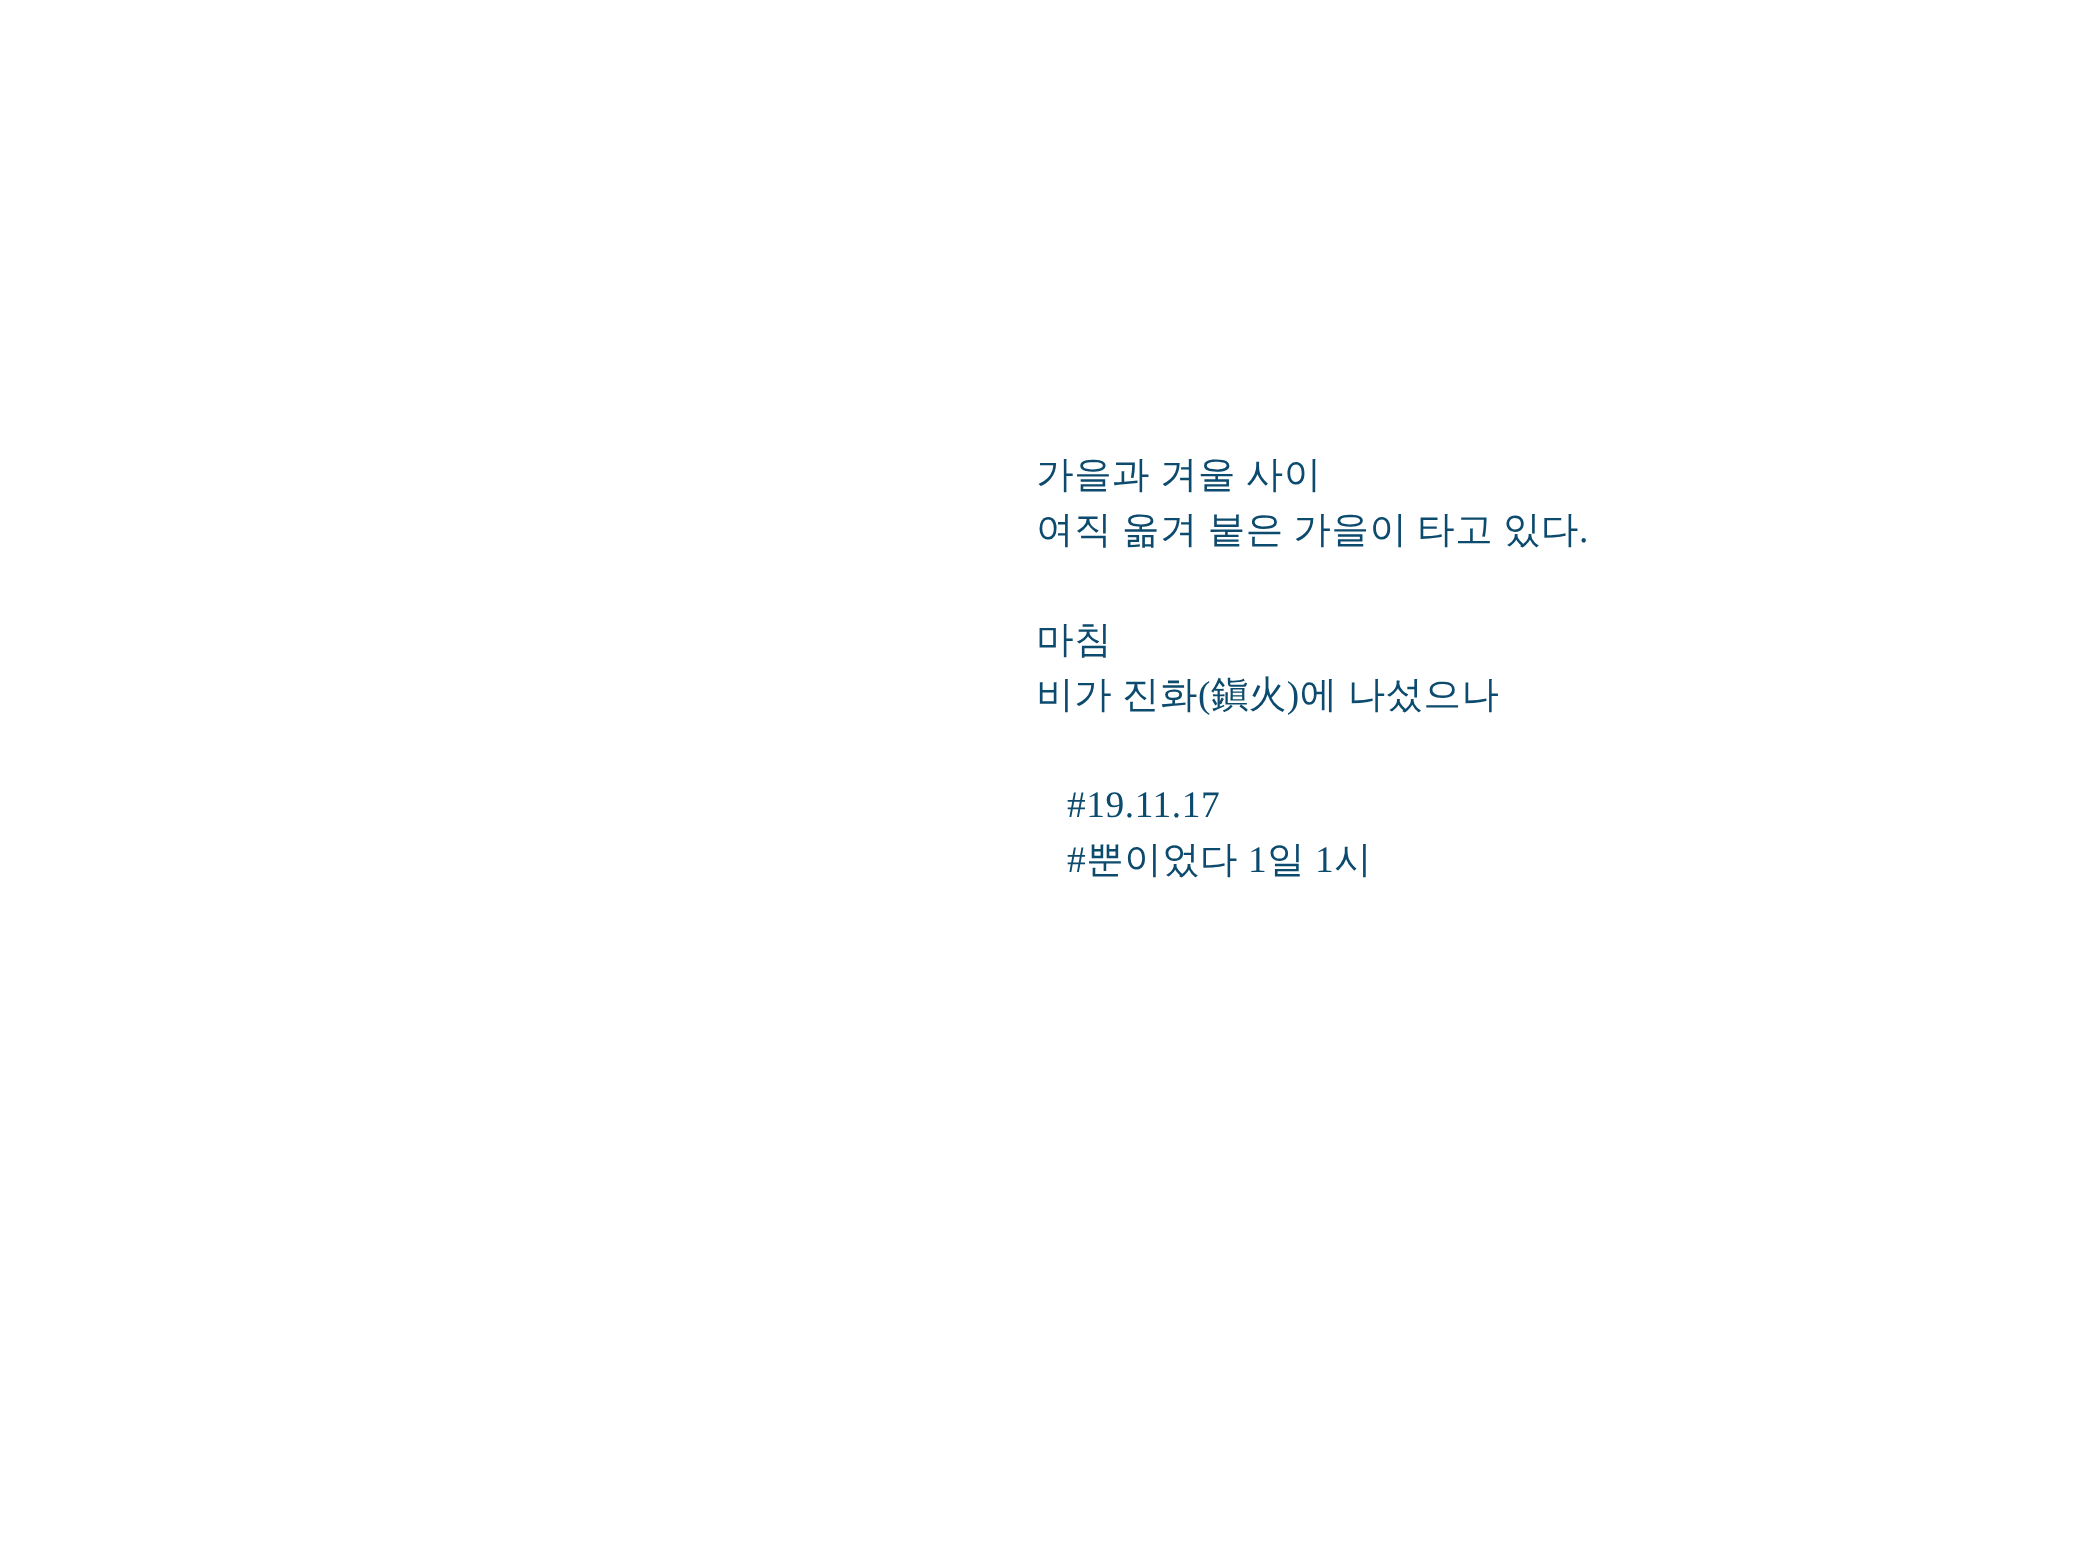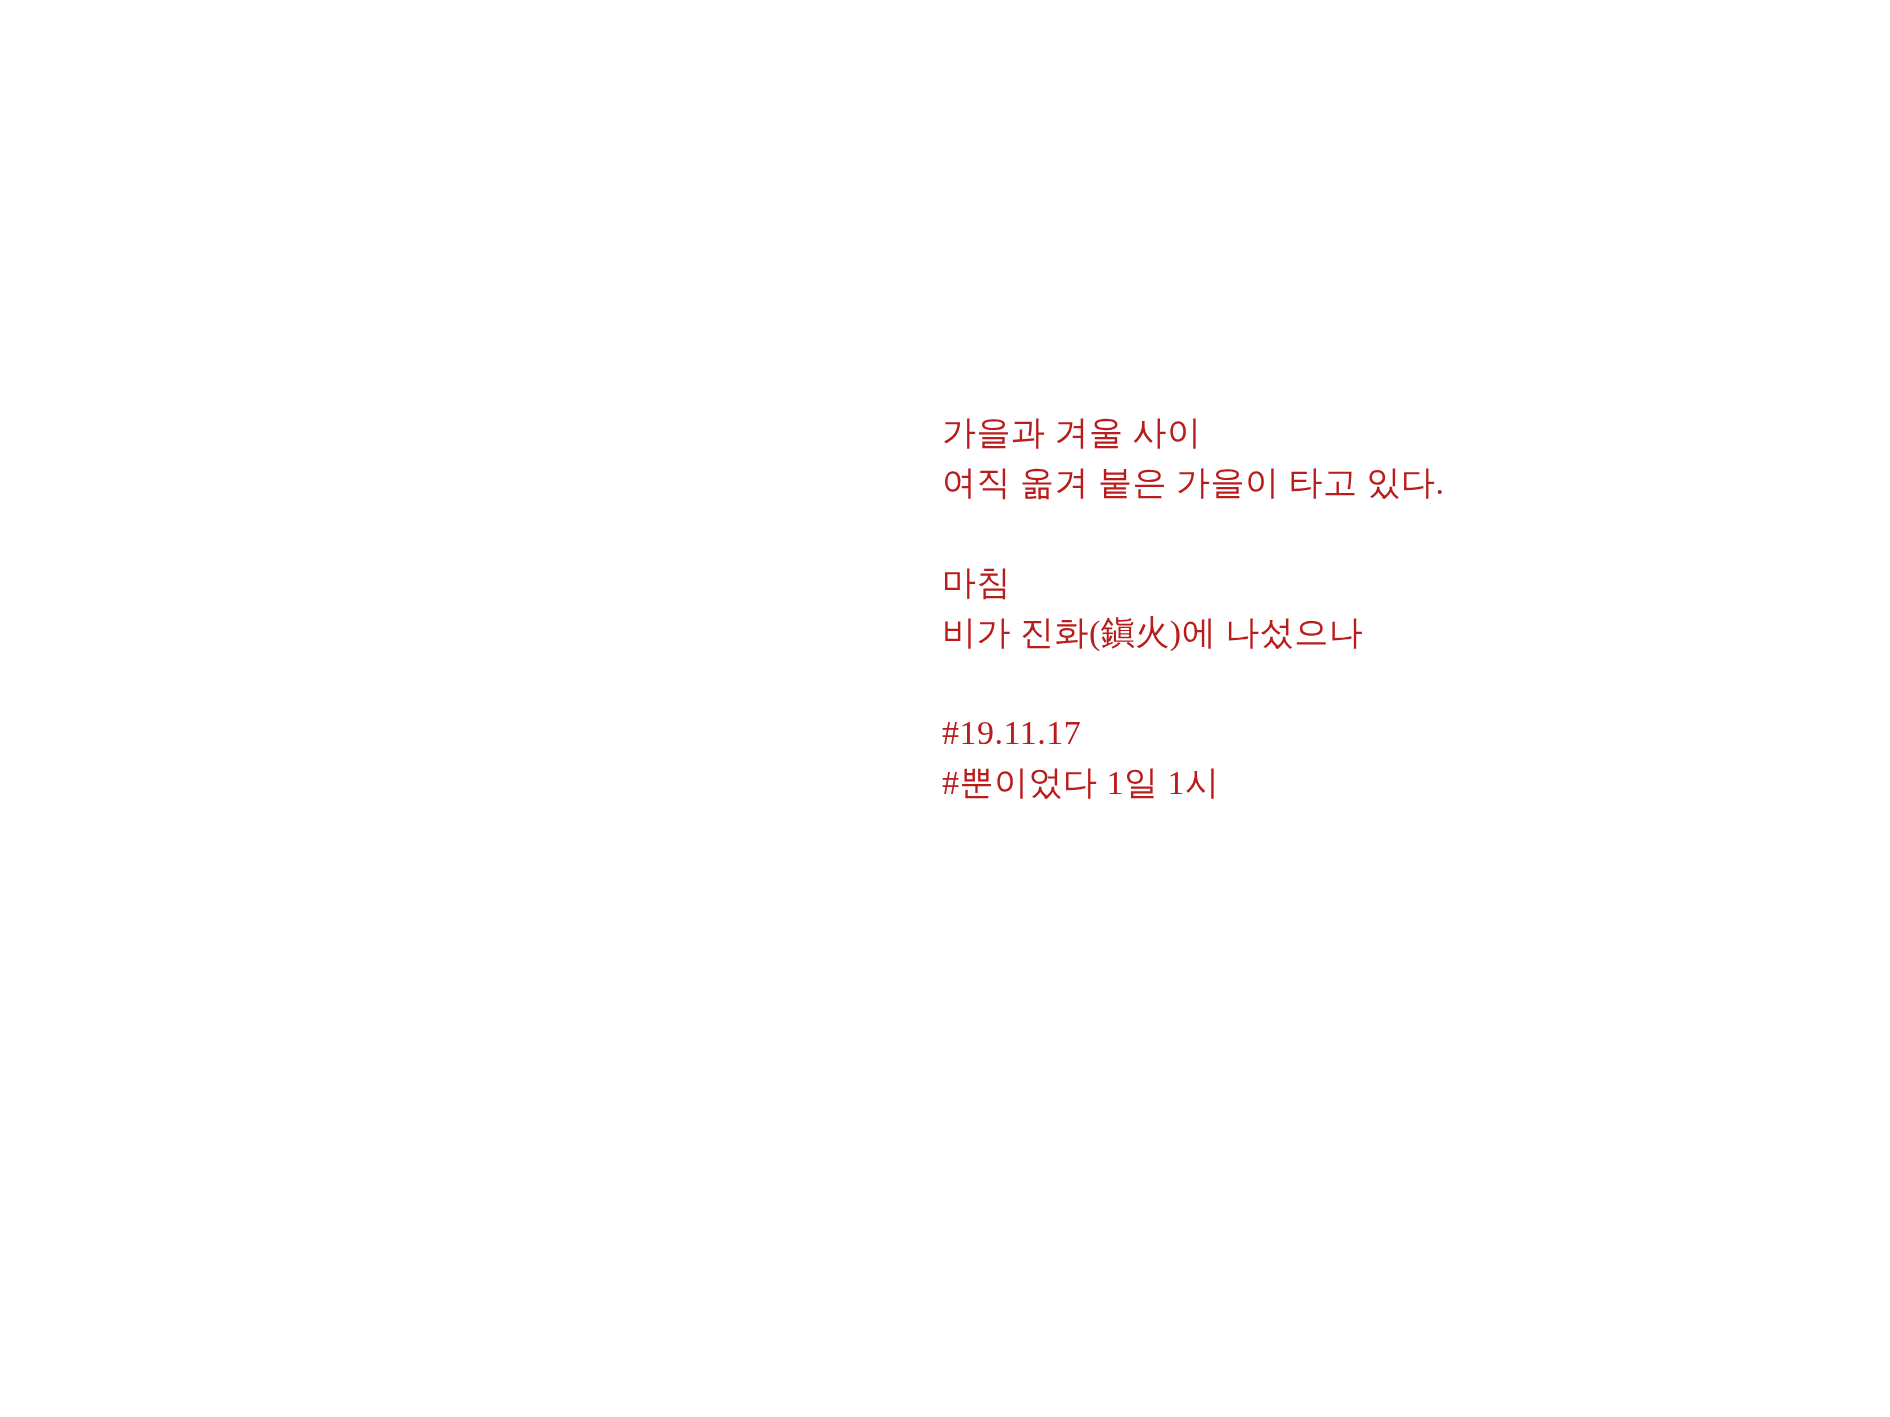--- a/index.html
+++ b/index.html
@@ -17,31 +17,32 @@
   .page {
     position: absolute;
     inset: 0;
     background: #ffffff;
   }
   .poem-block {
     position: absolute;
     left: 942px;
     top: 408px;
     width: 600px;
-    color: #b91c1c;
+    color: #0c4a6e;
     font-size: 34px;
     line-height: 50px;
     letter-spacing: 0.5px;
     white-space: nowrap;
   }
   .stanza {
     margin: 0 0 50px 0; 
   }
   .stanza:last-child {
     margin-bottom: 0;
+    margin-left: 28px;
   }
   .line {
     height: 50px;
   }
 </style>
 </head>
 <body>
 
 <div class="page">
   <div class="poem-block">

